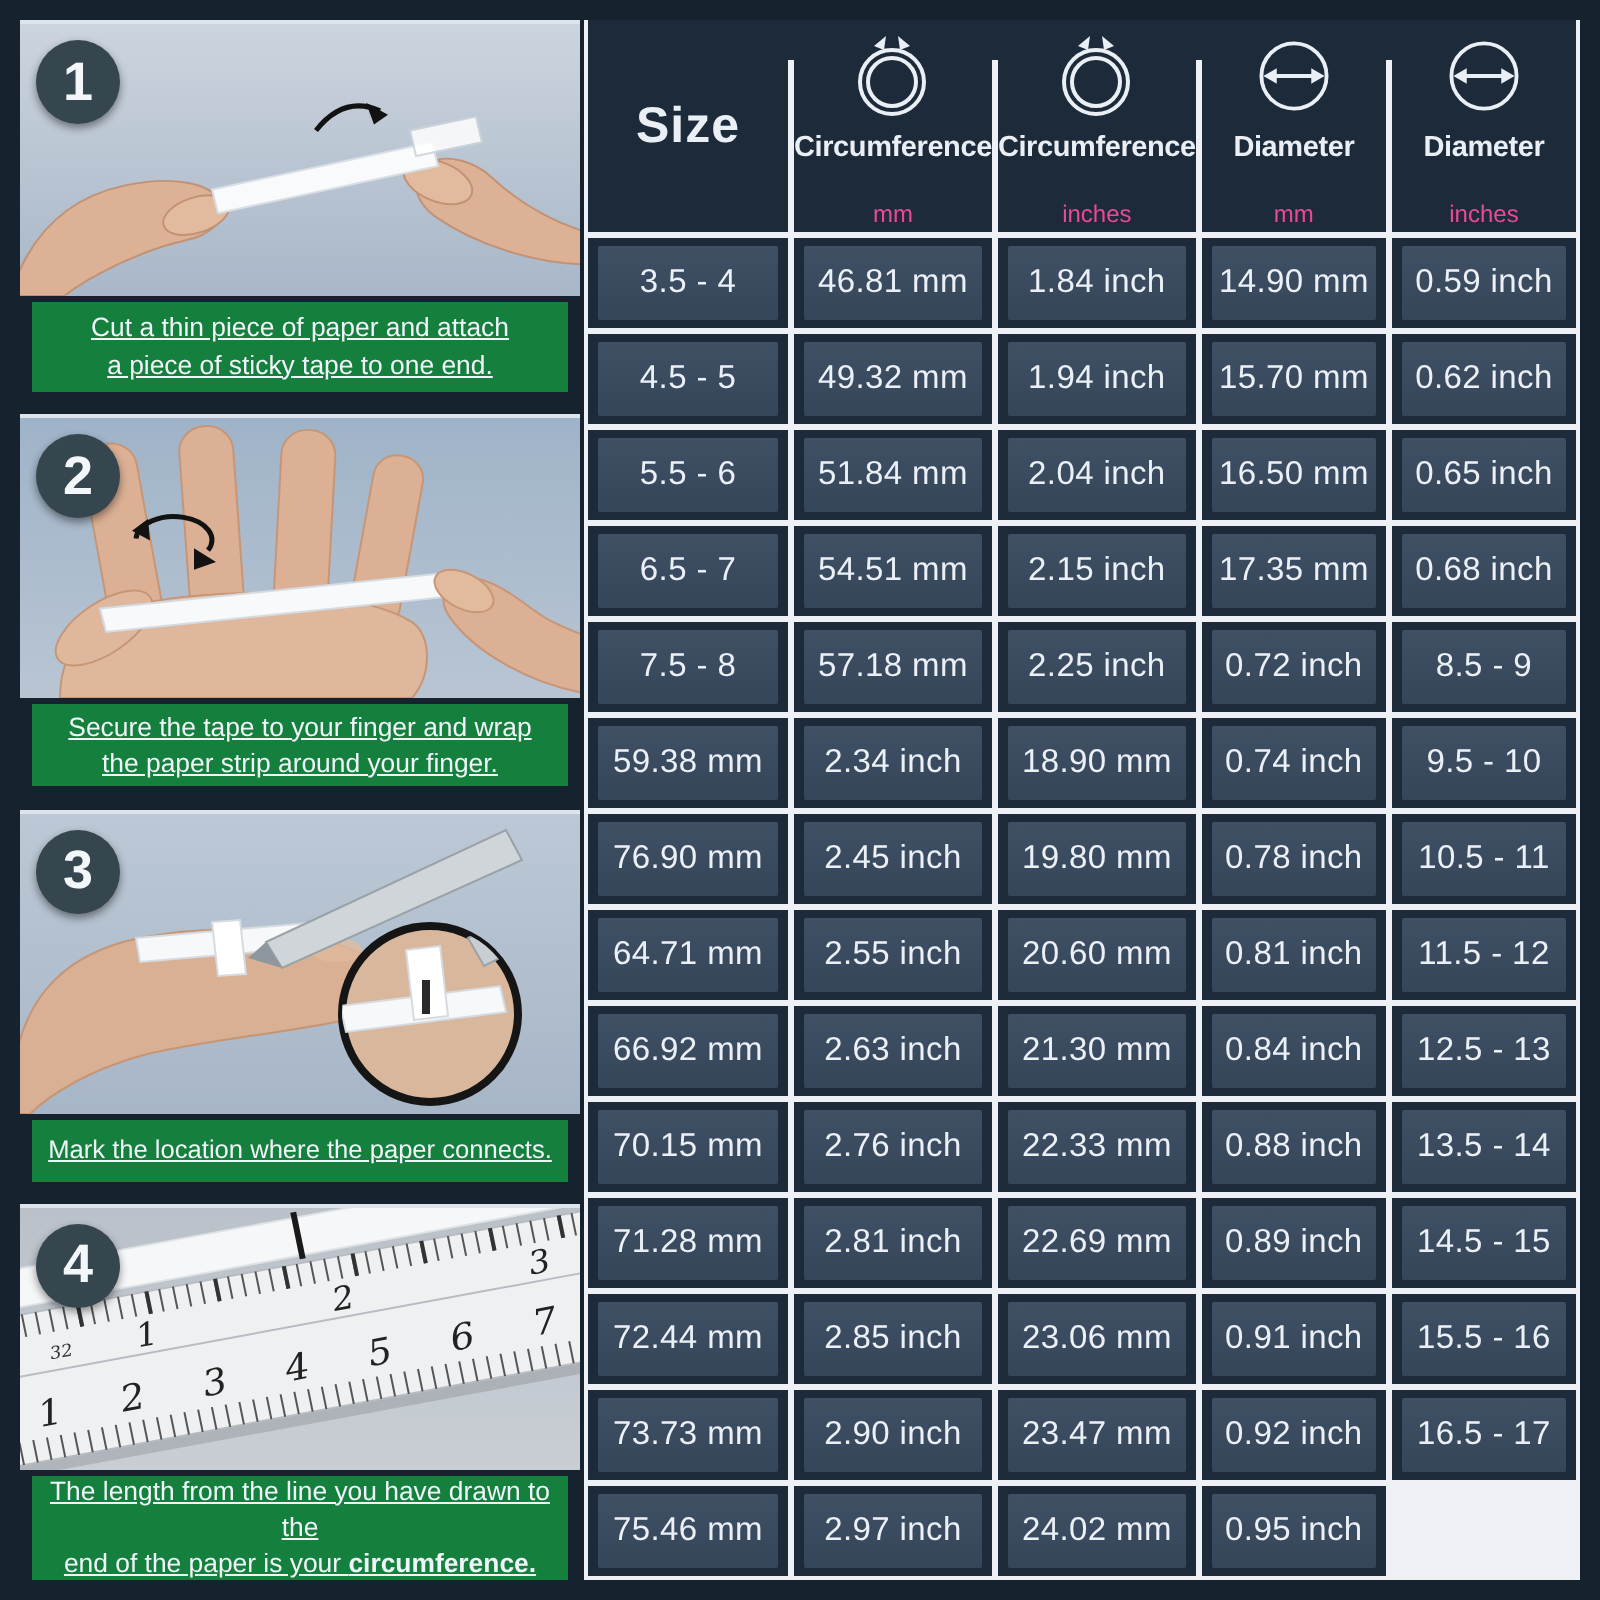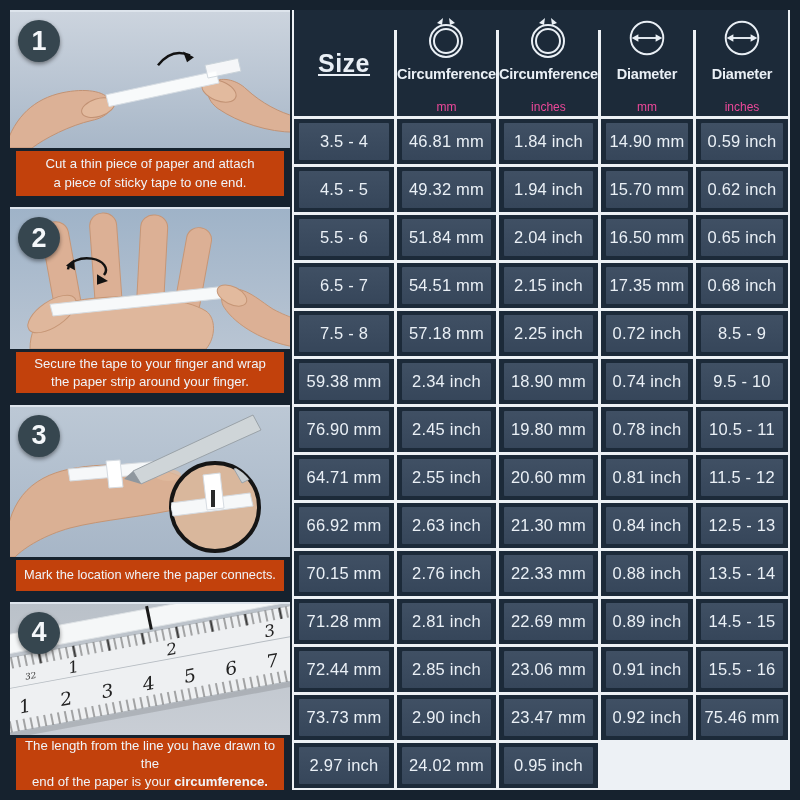--- a/index.html
+++ b/index.html
@@ -15,23 +15,23 @@
   .card{display:flex;flex-direction:column;}
   .card-1{height:186px}.card-2{height:186px}.card-3{height:186px}.card-4{height:188px}
   .photo{flex:1;position:relative;overflow:hidden;border-top:2px solid #dde4ec;}
   .photo svg{display:block;width:100%;height:100%;}
   .badge{
     position:absolute;top:8px;left:8px;width:42px;height:42px;border-radius:50%;
     background:#36464f;color:#f4f7fa;display:flex;align-items:center;justify-content:center;
     font-size:27px;font-weight:bold;box-shadow:0 2px 4px rgba(0,0,0,.45);
   }
   .caption{
-    margin:3px 6px 0 6px;background:#c2410c;color:#f0f4f9;
+    margin:3px 6px 0 6px;background:#15803d;color:#f0f4f9;
     display:flex;align-items:center;justify-content:center;text-align:center;
-    font-size:13.2px;line-height:1.38;padding:4px 6px;box-sizing:border-box;
+    font-size:13.2px;line-height:1.38;padding:4px 6px;box-sizing:border-box;text-decoration:underline;
   }
   .cap-1{height:45px}.cap-2{height:41px}.cap-3{height:31px;font-size:12.8px}.cap-4{height:52px}
   .caption b{font-weight:bold;}
   
   .size-table{
     flex:1;height:780px;box-sizing:border-box;position:relative;z-index:0;
     display:grid;grid-template-columns:100px repeat(4,1fr);
     grid-template-rows:106px repeat(14,1fr);
     gap:3px;background:#edf1f5;
     border:2px solid #edf1f5;border-top:none;
@@ -39,21 +39,21 @@
   .size-table::before{ 
     content:"";position:absolute;left:0;right:0;top:0;height:20px;background:#1c2a39;z-index:-1;
   }
   .hcell{
     background:#1c2a39;display:flex;flex-direction:column;align-items:center;justify-content:center;
     color:#e9eff5;
   }
   .hcell .hicon{height:50px;display:flex;align-items:center;justify-content:center;margin-bottom:3px;}
   .hlabel{font-size:14.5px;font-weight:bold;letter-spacing:-.2px;}
   .hunit{font-size:12px;color:#ec4899;margin-top:18px;}
-  .size-head{justify-content:center;text-decoration:underline;}
+  .size-head{justify-content:center;}
   .size-title{font-size:25px;font-weight:bold;letter-spacing:.5px;}
   .cell{background:#1c2a39;padding:4px 5px;display:flex;}
   .cell-inner{
     flex:1;display:flex;align-items:center;justify-content:center;
     background:linear-gradient(180deg,#405064 0%,#36465a 100%);
     color:#eaf0f6;font-size:16.5px;letter-spacing:.2px;border-radius:1px;
   }
   svg text{font-family:"DejaVu Serif", serif;}
 </style>
 </head>
@@ -465,20 +465,23 @@
       <div class="cell">
         <div class="cell-inner">2.90 inch</div>
       </div>
       <div class="cell">
         <div class="cell-inner">23.47 mm</div>
       </div>
       <div class="cell">
         <div class="cell-inner">0.92 inch</div>
       </div>
       <div class="cell">
+        <div class="cell-inner">16.5 - 17</div>
+      </div>
+      <div class="cell">
         <div class="cell-inner">75.46 mm</div>
       </div>
       <div class="cell">
         <div class="cell-inner">2.97 inch</div>
       </div>
       <div class="cell">
         <div class="cell-inner">24.02 mm</div>
       </div>
       <div class="cell">
         <div class="cell-inner">0.95 inch</div>

